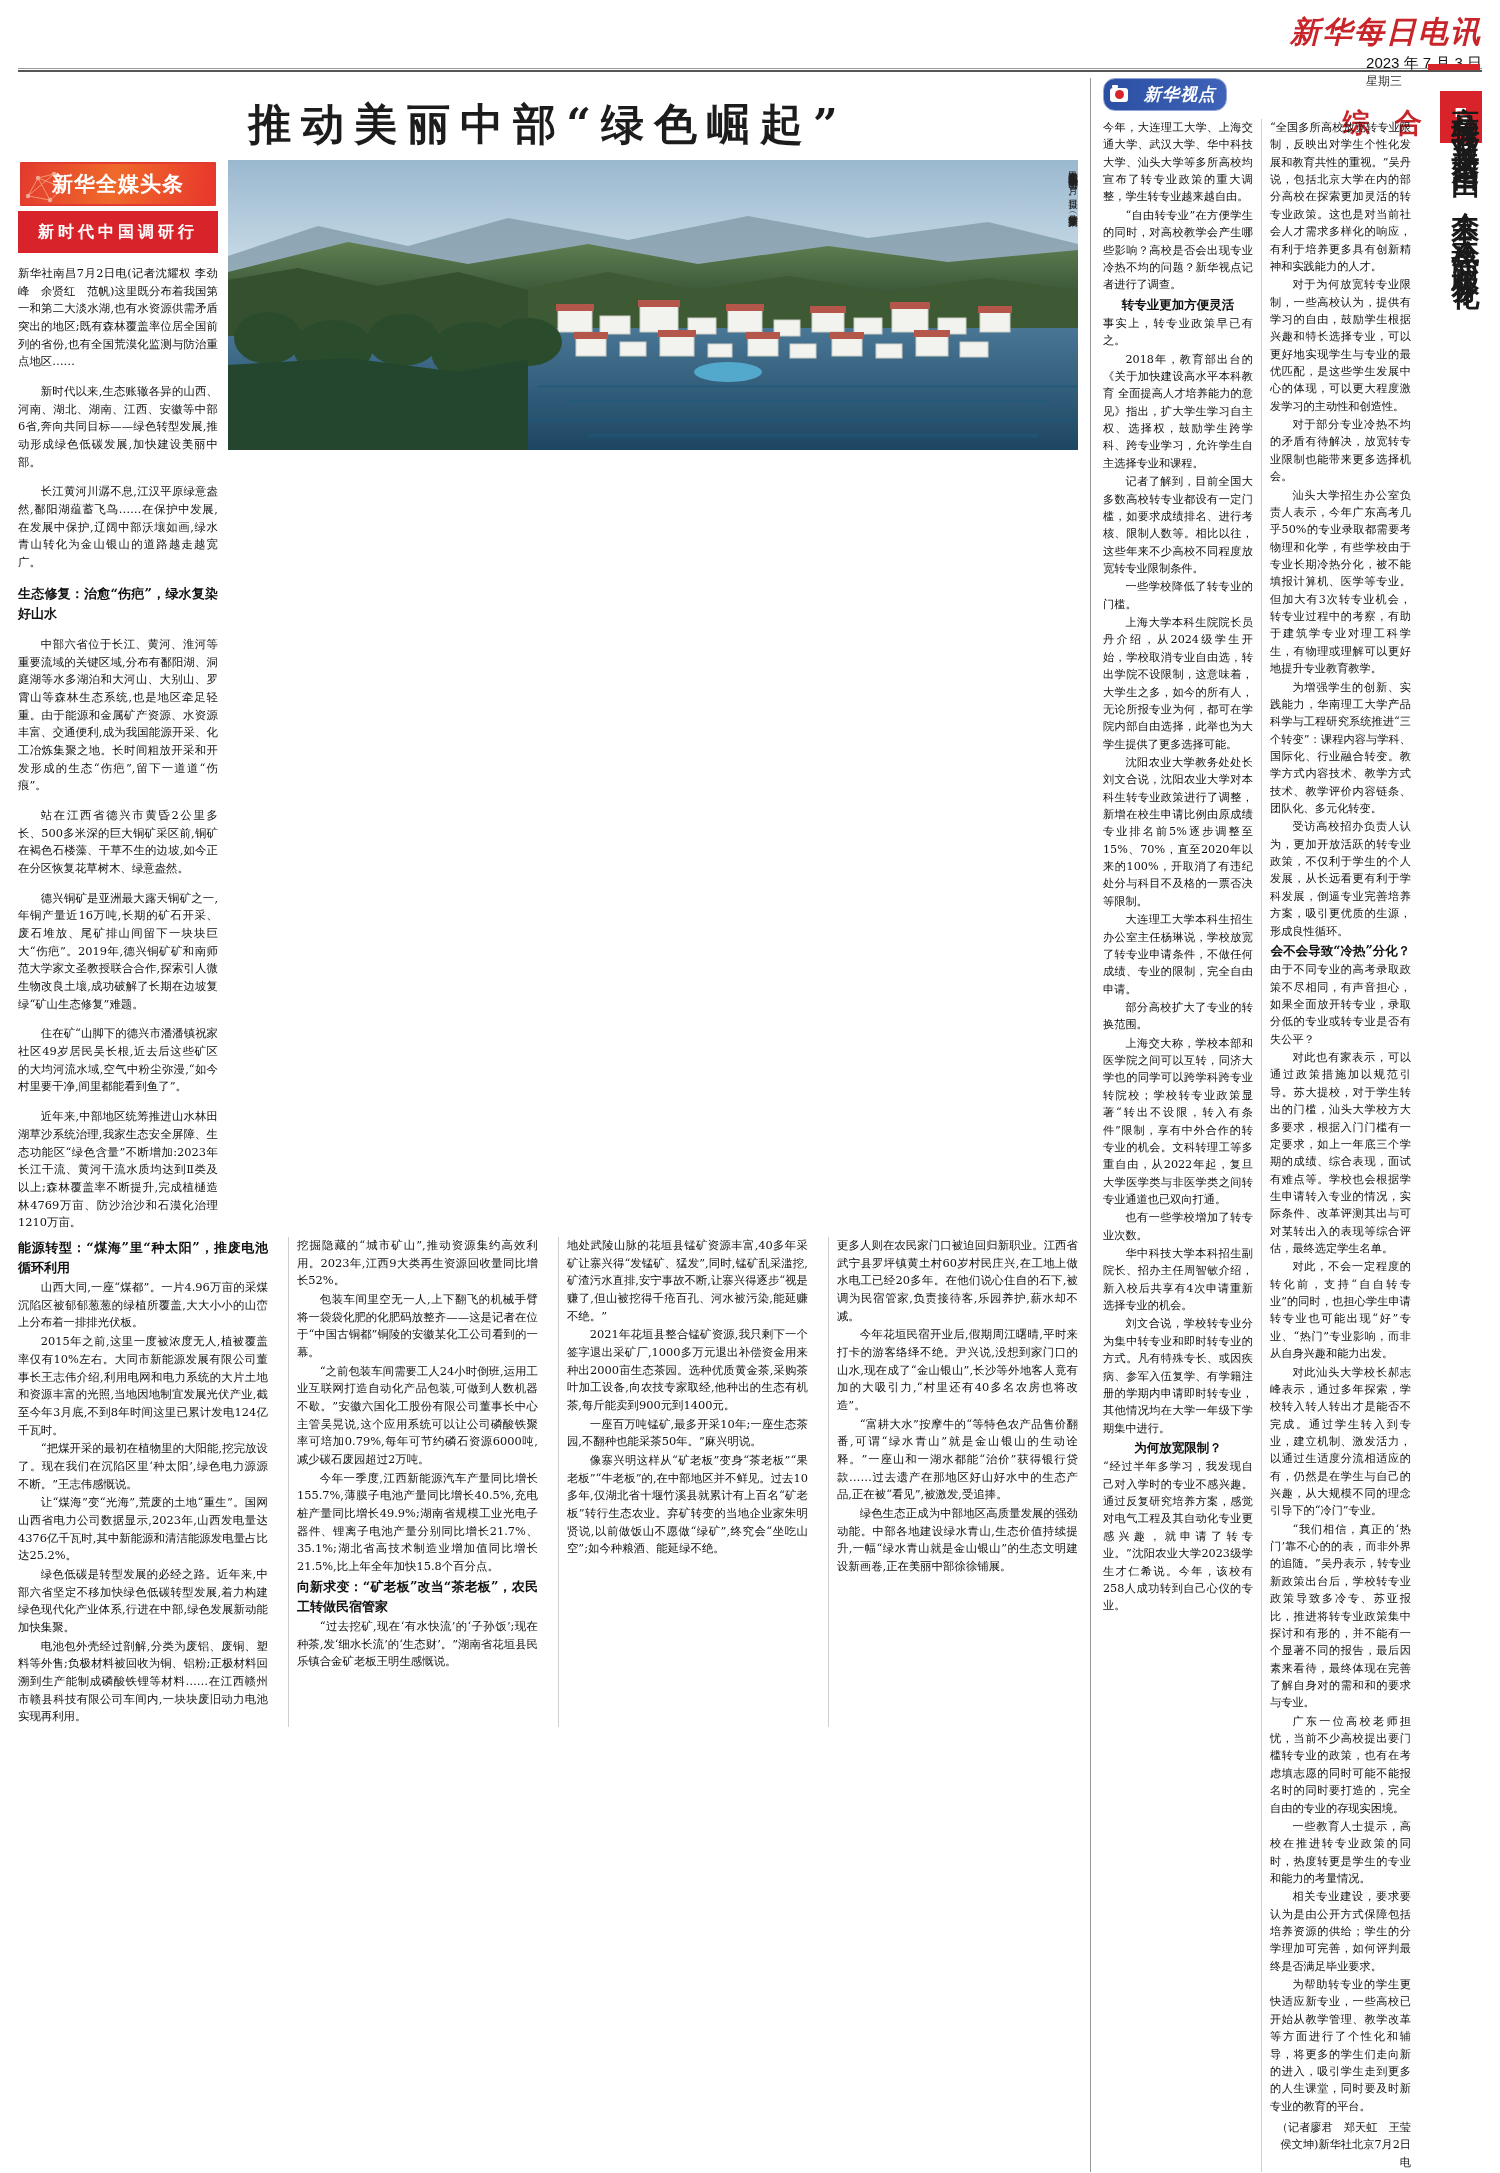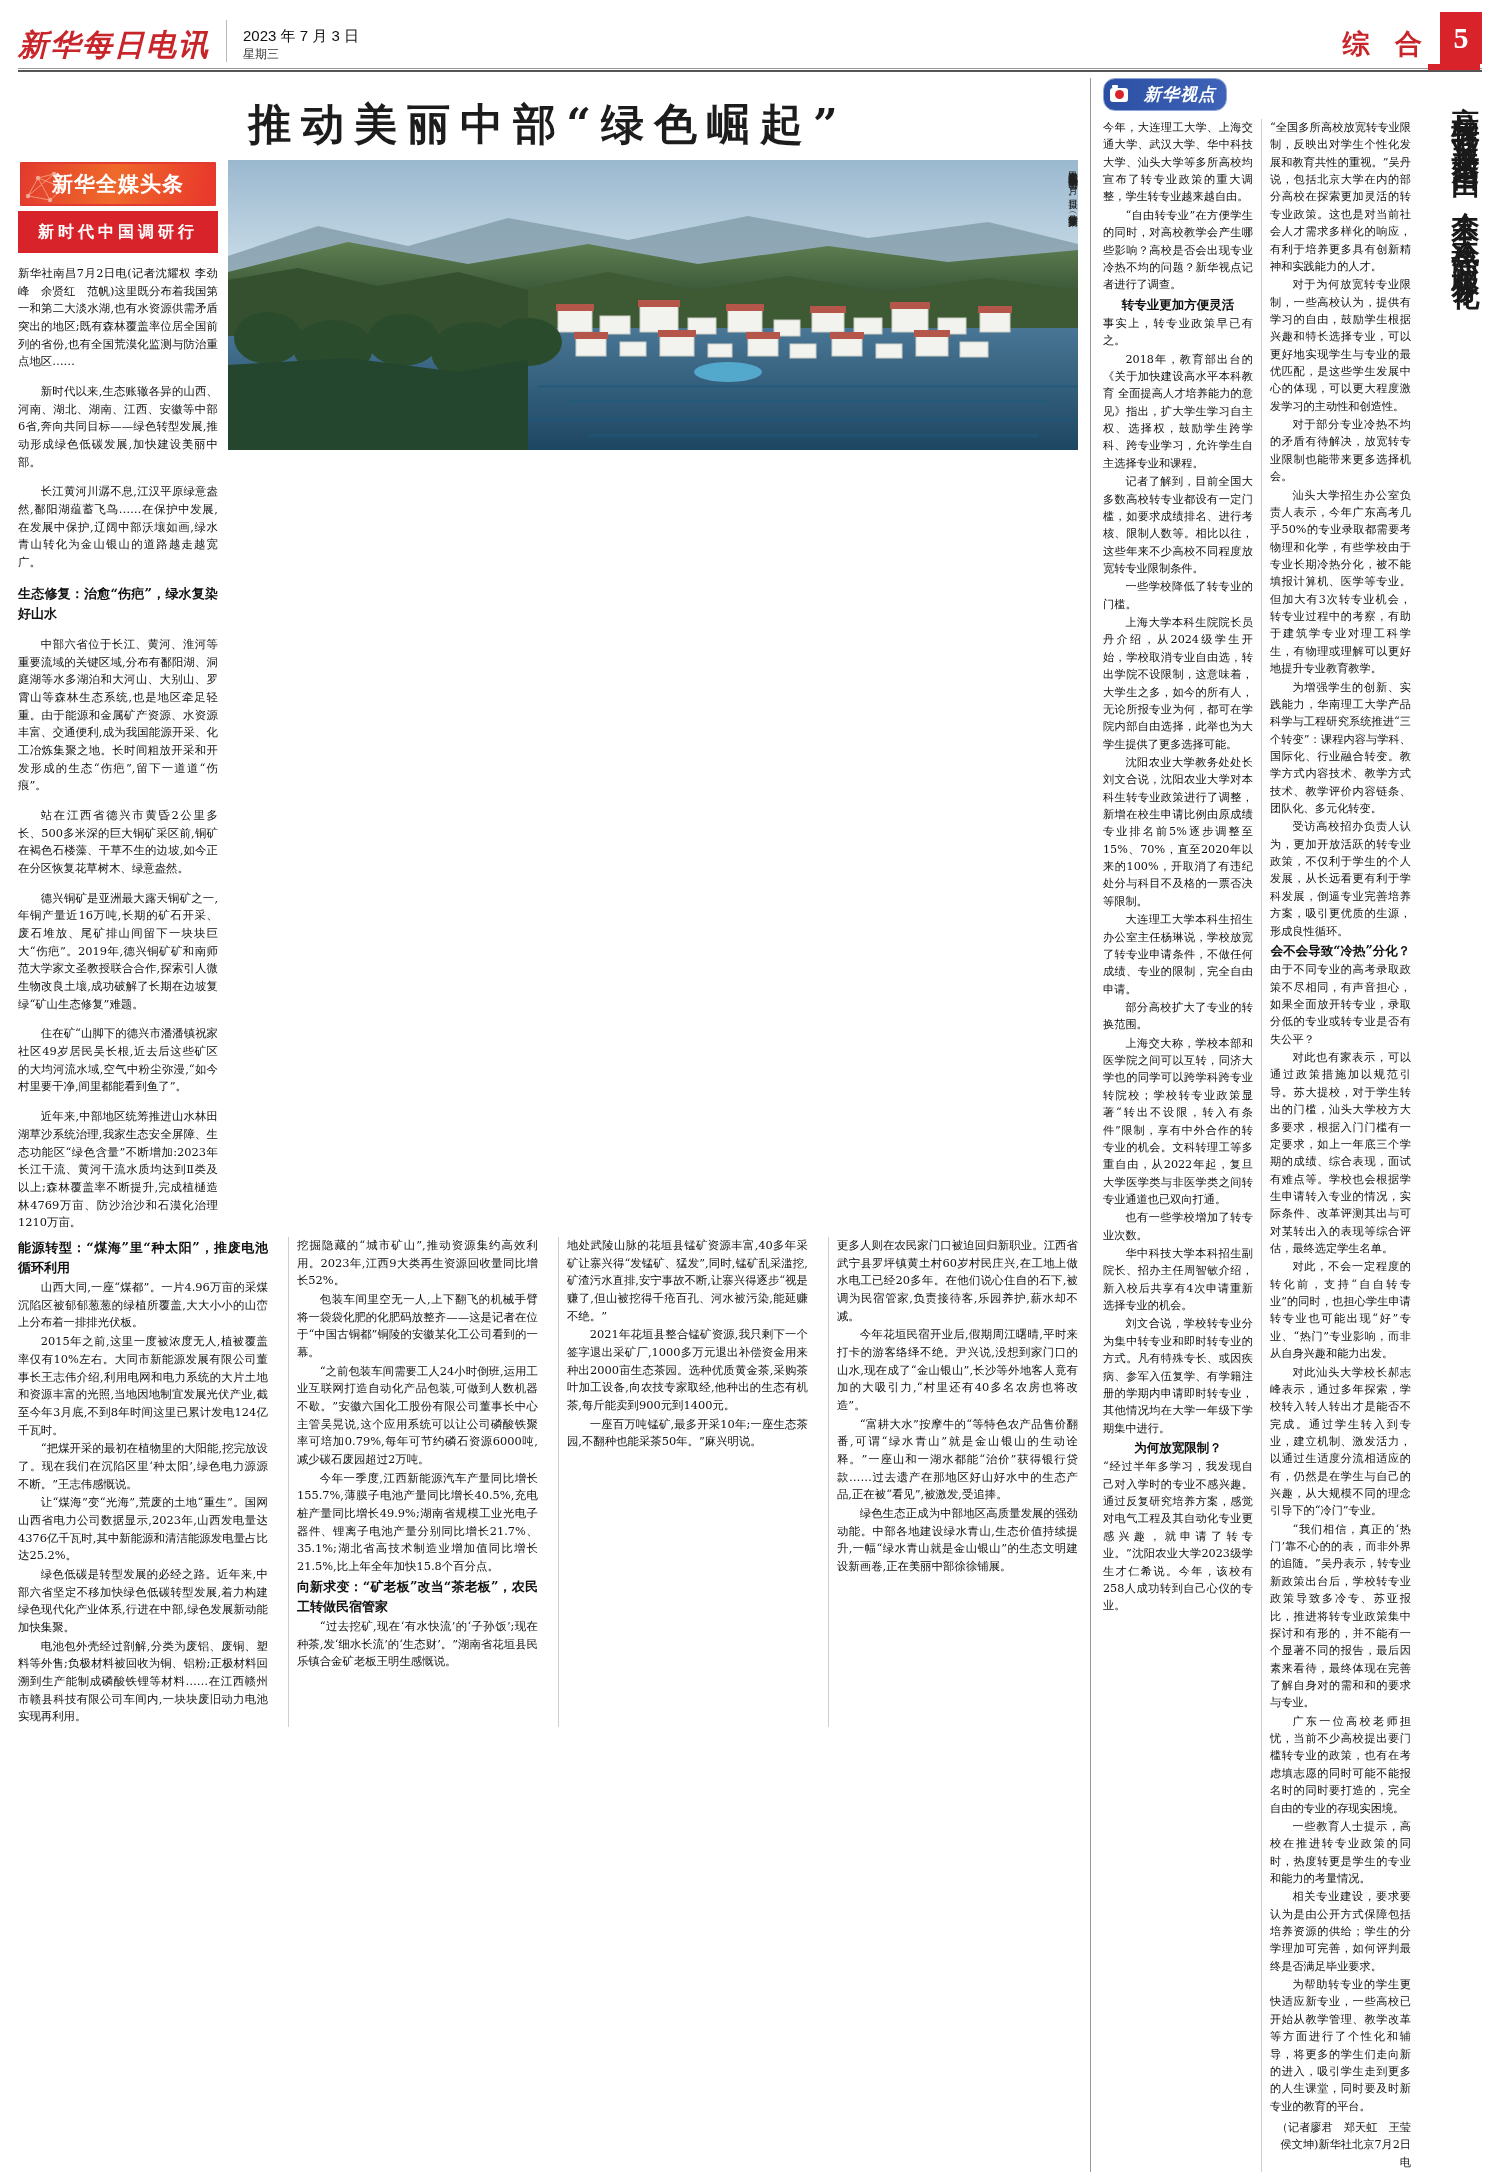--- a/index.html
+++ b/index.html
@@ -8,21 +8,21 @@
     width:1500px; height:2173px;
     background:#ffffff;
     font-family:"DejaVu Serif", serif;
     color:#111;
     position:relative;
     overflow:hidden;
   }
   .page { position:relative; width:1500px; height:2173px; padding:0 18px; }
 
   
-  .masthead { display:flex; align-items:flex-end; height:64px; padding-top:17px; position:relative;}
+  .masthead { display:flex; align-items:flex-end; height:64px; padding-top:17px; position:relative;flex-direction:column;}
   .mh-logo {
     font-family:"DejaVu Serif", serif;
     font-weight:bold; font-size:30px; letter-spacing:2px;
     color:#c8252b; line-height:1; padding-bottom:4px;
     font-style:italic;
   }
   .mh-div { width:1px; height:42px; background:#bbb; margin:0 16px 2px 16px; }
   .mh-date { line-height:1.35; padding-bottom:2px; }
   .mh-date .d1 { font-size:15px; font-family:"Liberation Sans", sans-serif; }
   .mh-date .d2 { font-size:12px; font-family:"Liberation Sans", sans-serif; color:#333; }
@@ -269,20 +269,21 @@
           <p>包装车间里空无一人,上下翻飞的机械手臂将一袋袋化肥的化肥码放整齐——这是记者在位于“中国古铜都”铜陵的安徽某化工公司看到的一幕。</p>
           <p>“之前包装车间需要工人24小时倒班,运用工业互联网打造自动化产品包装,可做到人数机器不歇。”安徽六国化工股份有限公司董事长中心主管吴晃说,这个应用系统可以让公司磷酸铁聚率可培加0.79%,每年可节约磷石资源6000吨,减少碳石废园超过2万吨。</p>
           <p>今年一季度,江西新能源汽车产量同比增长155.7%,薄膜子电池产量同比增长40.5%,充电桩产量同比增长49.9%;湖南省规模工业光电子器件、锂离子电池产量分别同比增长21.7%、35.1%;湖北省高技术制造业增加值同比增长21.5%,比上年全年加快15.8个百分点。</p>
           <p class="sub-h">向新求变：“矿老板”改当“茶老板”，农民工转做民宿管家</p>
           <p>“过去挖矿,现在‘有水快流’的‘子孙饭’;现在种茶,发‘细水长流’的‘生态财’。”湖南省花垣县民乐镇合金矿老板王明生感慨说。</p>
         </div>
         <div class="bcol">
           <p class="first">地处武陵山脉的花垣县锰矿资源丰富,40多年采矿让寨兴得“发锰矿、猛发”,同时,锰矿乱采滥挖,矿渣污水直排,安宁事故不断,让寨兴得逐步“视是赚了,但山被挖得千疮百孔、河水被污染,能延赚不绝。”</p>
           <p>2021年花垣县整合锰矿资源,我只剩下一个签字退出采矿厂,1000多万元退出补偿资金用来种出2000亩生态茶园。选种优质黄金茶,采购茶叶加工设备,向农技专家取经,他种出的生态有机茶,每斤能卖到900元到1400元。</p>
           <p>一座百万吨锰矿,最多开采10年;一座生态茶园,不翻种也能采茶50年。”麻兴明说。</p>
+          <p>像寨兴明这样从“矿老板”变身“茶老板”“果老板”“牛老板”的,在中部地区并不鲜见。过去10多年,仅湖北省十堰竹溪县就累计有上百名“矿老板”转行生态农业。弃矿转变的当地企业家朱明贤说,以前做饭山不愿做“绿矿”,终究会“坐吃山空”;如今种粮酒、能延绿不绝。</p>
         </div>
         <div class="bcol">
           <p class="first">更多人则在农民家门口被迫回归新职业。江西省武宁县罗坪镇黄土村60岁村民庄兴,在工地上做水电工已经20多年。在他们说心住自的石下,被调为民宿管家,负责接待客,乐园养护,薪水却不减。</p>
           <p>今年花垣民宿开业后,假期周江曙晴,平时来打卡的游客络绎不绝。尹兴说,没想到家门口的山水,现在成了“金山银山”,长沙等外地客人竟有加的大吸引力,“村里还有40多名农房也将改造”。</p>
           <p>“富耕大水”按摩牛的“等特色农产品售价翻番,可谓“绿水青山”就是金山银山的生动诠释。”一座山和一湖水都能“治价”获得银行贷款……过去遗产在那地区好山好水中的生态产品,正在被“看见”,被激发,受追捧。</p>
           <p>绿色生态正成为中部地区高质量发展的强劲动能。中部各地建设绿水青山,生态价值持续提升,一幅“绿水青山就是金山银山”的生态文明建设新画卷,正在美丽中部徐徐铺展。</p>
         </div>
       </div>
     </div>
 

